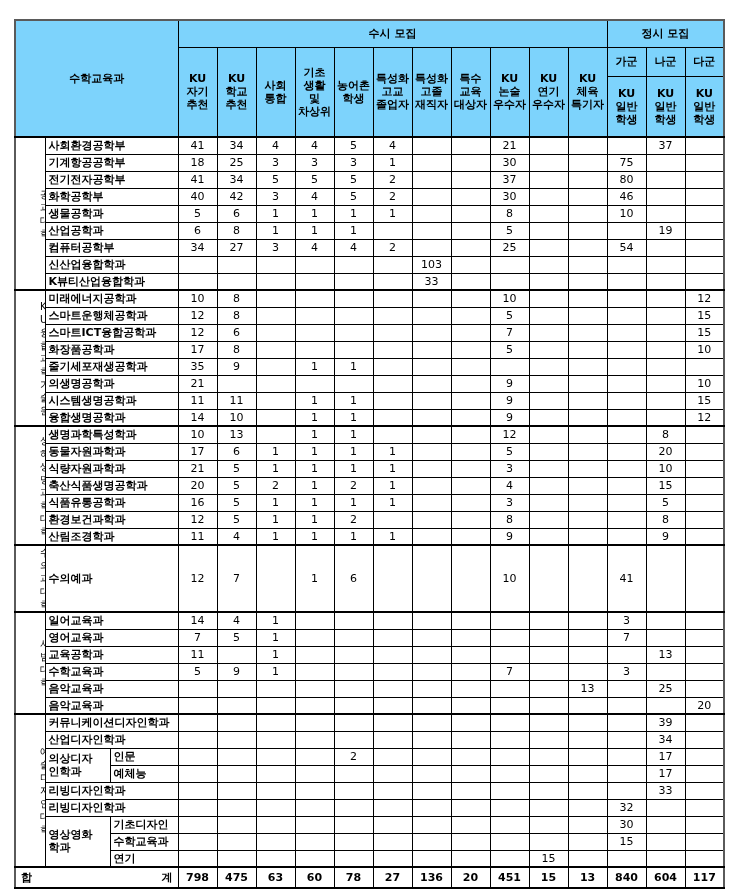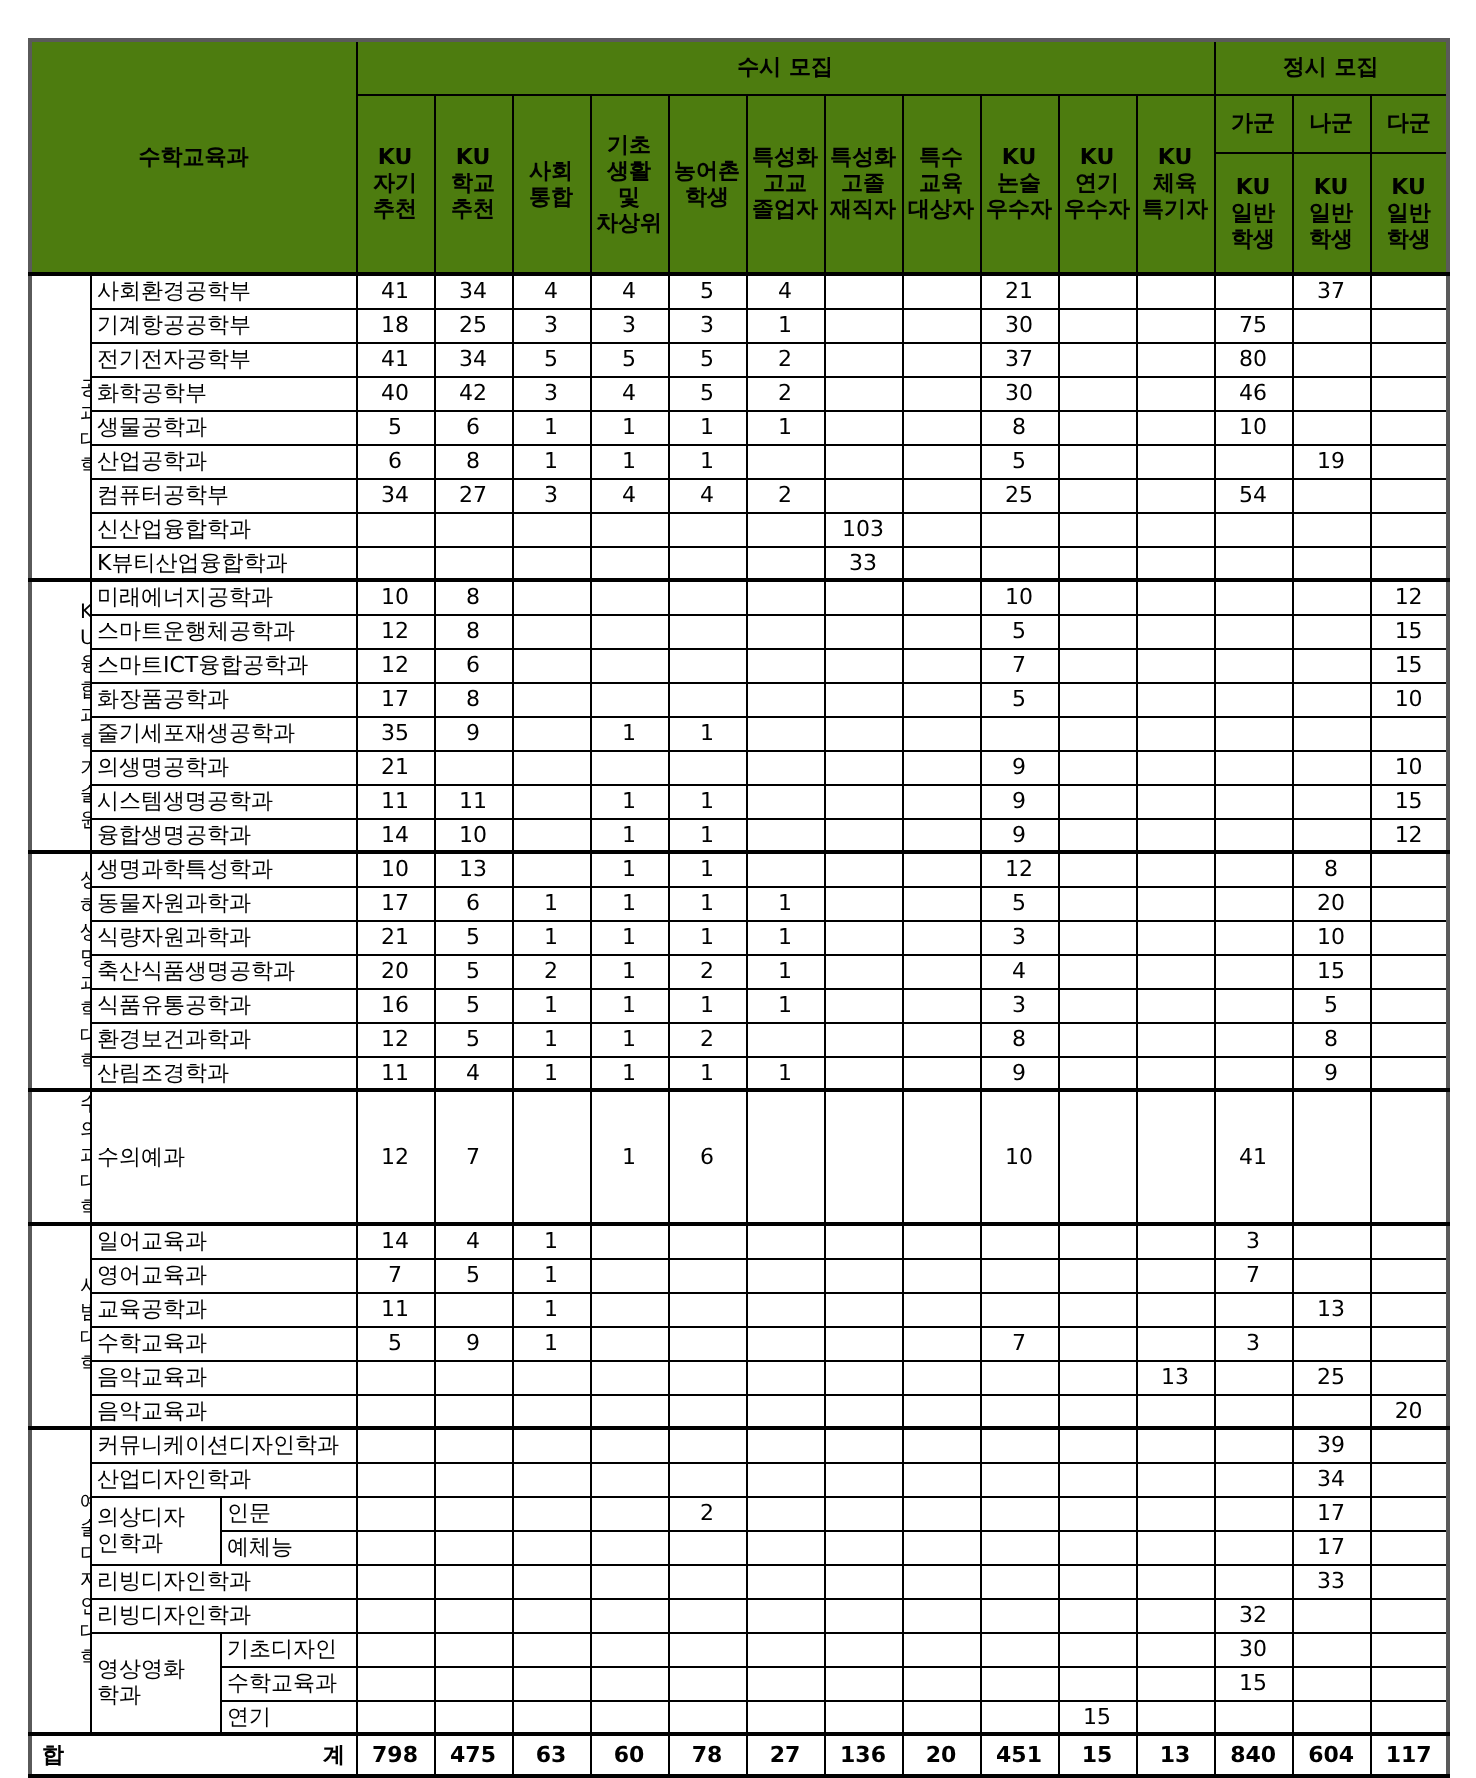--- a/index.html
+++ b/index.html
@@ -1,29 +1,29 @@
 <!DOCTYPE html>
 <html><head>
 <meta charset="utf-8">
 <style>
   html,body{margin:0;padding:0;background:#ffffff;}
   body{width:738px;height:889px;font-family:"DejaVu Sans","Liberation Sans",sans-serif;color:#000;}
   .sheet{position:relative;width:738px;height:889px;background:#fff;overflow:hidden;}
   table.adm{position:absolute;left:14px;top:19px;border-collapse:collapse;table-layout:fixed;width:711px;border:2px solid #5a5a5a;}
   th,td{border:1px solid #000;padding:0;font-size:11px;line-height:13px;overflow:hidden;vertical-align:middle;}
-  th{background:#4d7c0f;font-weight:bold;text-align:center;white-space:pre-line;margin-left:24px;}
+  th{background:#7dd3fc;font-weight:bold;text-align:center;white-space:pre-line;margin-left:24px;}
   tr.hr1{height:27px;}
   tr.hr2{height:29px;}
   tr.hr3{height:61px;}
   tr.hr3 th{border-bottom:2px solid #000;}
   tbody tr{height:17px;}
   tbody tr.tall{height:35px;}
   tbody tr.grp-top td{border-top:2px solid #000;}
   td.college{white-space:pre-line;text-align:center;font-size:10px;letter-spacing:-1px;padding-left:24px;}
-  td.dept,td.grp,td.sub{padding:0 3px;text-align:justify;text-align-last:justify;white-space:pre-line;}
+  td.dept,td.grp,td.sub{padding:0 3px;text-align:justify;text-align-last:justify;white-space:pre-line;font-weight:bold;}
   td.val{text-align:center;}
   tr.total{height:21px;}
   tr.total td{border-top:2px solid #000;border-bottom:2px solid #000;font-weight:bold;}
   td.total-label{padding:0;}
   .total-label-wrap{display:flex;justify-content:space-between;padding:0 5px;}
   .footnote{position:absolute;left:4px;top:862px;font-size:11px;}
 </style>
 </head>
 <body>
 

